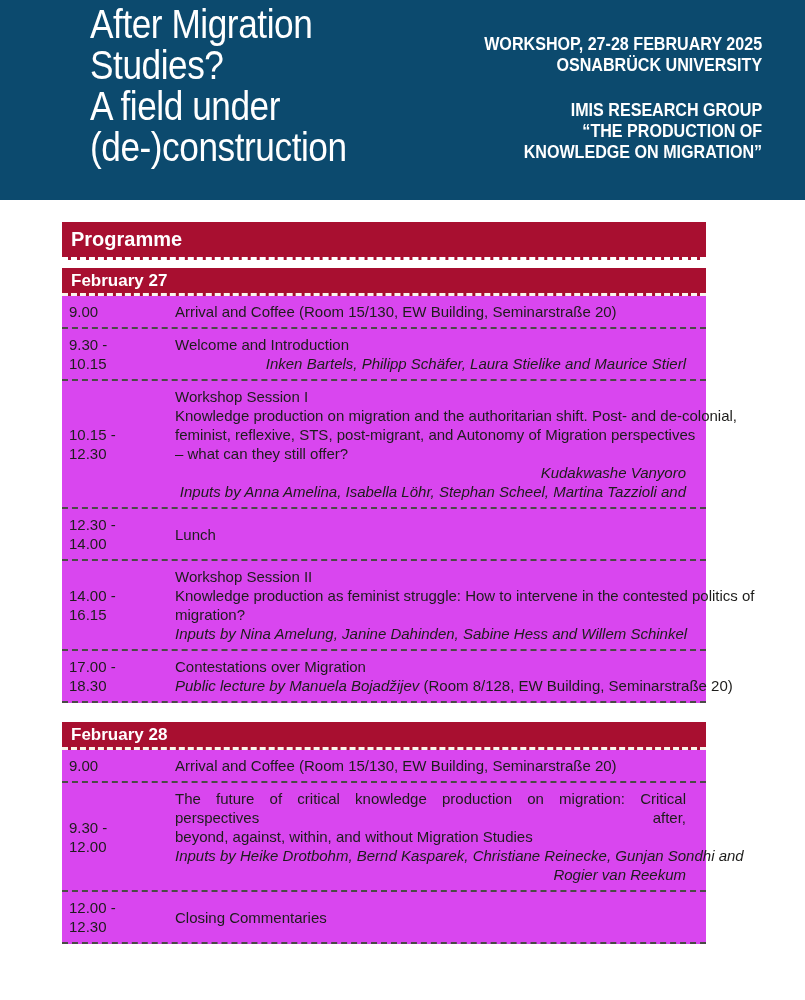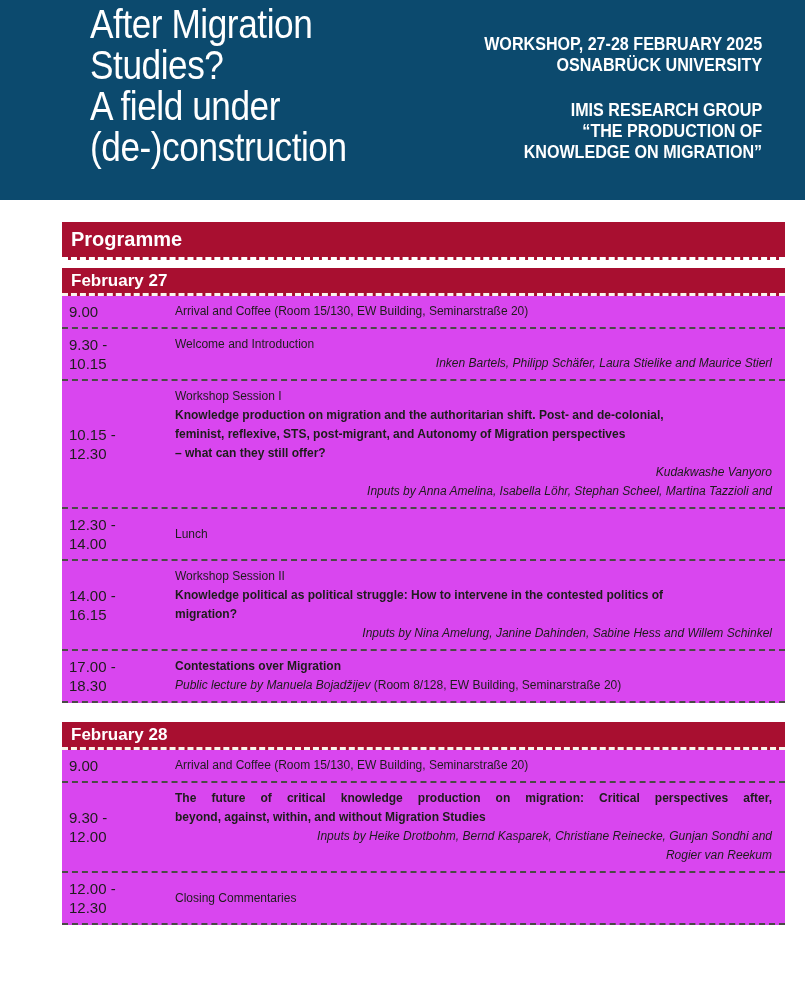--- a/index.html
+++ b/index.html
@@ -14,21 +14,21 @@
     font-size:40px;line-height:41px;font-weight:400;letter-spacing:-0.5px;
     transform:scaleX(0.88);transform-origin:left top;white-space:nowrap;
   }
   .banner-info{
     position:absolute;top:34px;right:43px;text-align:right;color:#fff;
     font-size:17.5px;line-height:21px;font-weight:700;letter-spacing:0;
     transform:scaleX(0.92);transform-origin:right top;white-space:nowrap;
   }
   .info-group+.info-group{margin-top:24px;}
   
-  .content{margin:0 20px 0 62px;width:723px;}
+  .content{margin:0 20px 0 62px;width:644px;}
   .bar{
     background:#a80f30;color:#ffffff;display:flex;align-items:center;
     padding-left:9px;box-sizing:border-box;
   }
   .programme-bar{
     margin-top:22px;height:38px;font-size:20px;font-weight:700;
     border-bottom:3px dashed #ffffff;
   }
   .date-bar{
     height:28px;font-size:17px;font-weight:700;
@@ -36,23 +36,23 @@
   }
   .section{margin-top:8px;}
   .section+.section{margin-top:19px;}
   .rows{background:#d946ef;border-bottom:2px dashed #4a4a46;}
   .row{display:flex;align-items:center;padding:6px 0;}
   .row+.row{border-top:2px dashed #4a4a46;}
   .time{
     width:113px;box-sizing:border-box;padding-left:7px;flex-shrink:0;
     font-size:15px;line-height:19px;
   }
-  .desc{flex:1;font-size:12px;line-height:19px;padding-right:13px;min-width:0;}
+  .desc{flex:1;font-size:15px;line-height:19px;padding-right:20px;min-width:0;}
   .line{white-space:nowrap;}
-  .line.bold{font-weight:700;}
+  .line.bold{font-weight:400;}
   .line.italic{font-style:italic;text-align:right;}
   .line.justify{white-space:normal;text-align:justify;text-align-last:justify;}
   .inline-italic{font-style:italic;}
 </style>
 </head>
 <body>
 
 <header class="banner">
   <div class="banner-title">
     <div>After Migration</div>
@@ -130,21 +130,21 @@
         </div>
       </div>
 
       <div class="row">
         <div class="time">
           <div>14.00 -</div>
           <div>16.15</div>
         </div>
         <div class="desc">
           <div class="line">Workshop Session II</div>
-          <div class="line bold">Knowledge political as political struggle: How to intervene in the contested politics of</div>
+          <div class="line bold">Knowledge production as feminist struggle: How to intervene in the contested politics of</div>
           <div class="line bold">migration?</div>
           <div class="line italic">Inputs by Nina Amelung, Janine Dahinden, Sabine Hess and Willem Schinkel</div>
         </div>
       </div>
 
       <div class="row">
         <div class="time">
           <div>17.00 -</div>
           <div>18.30</div>
         </div>

